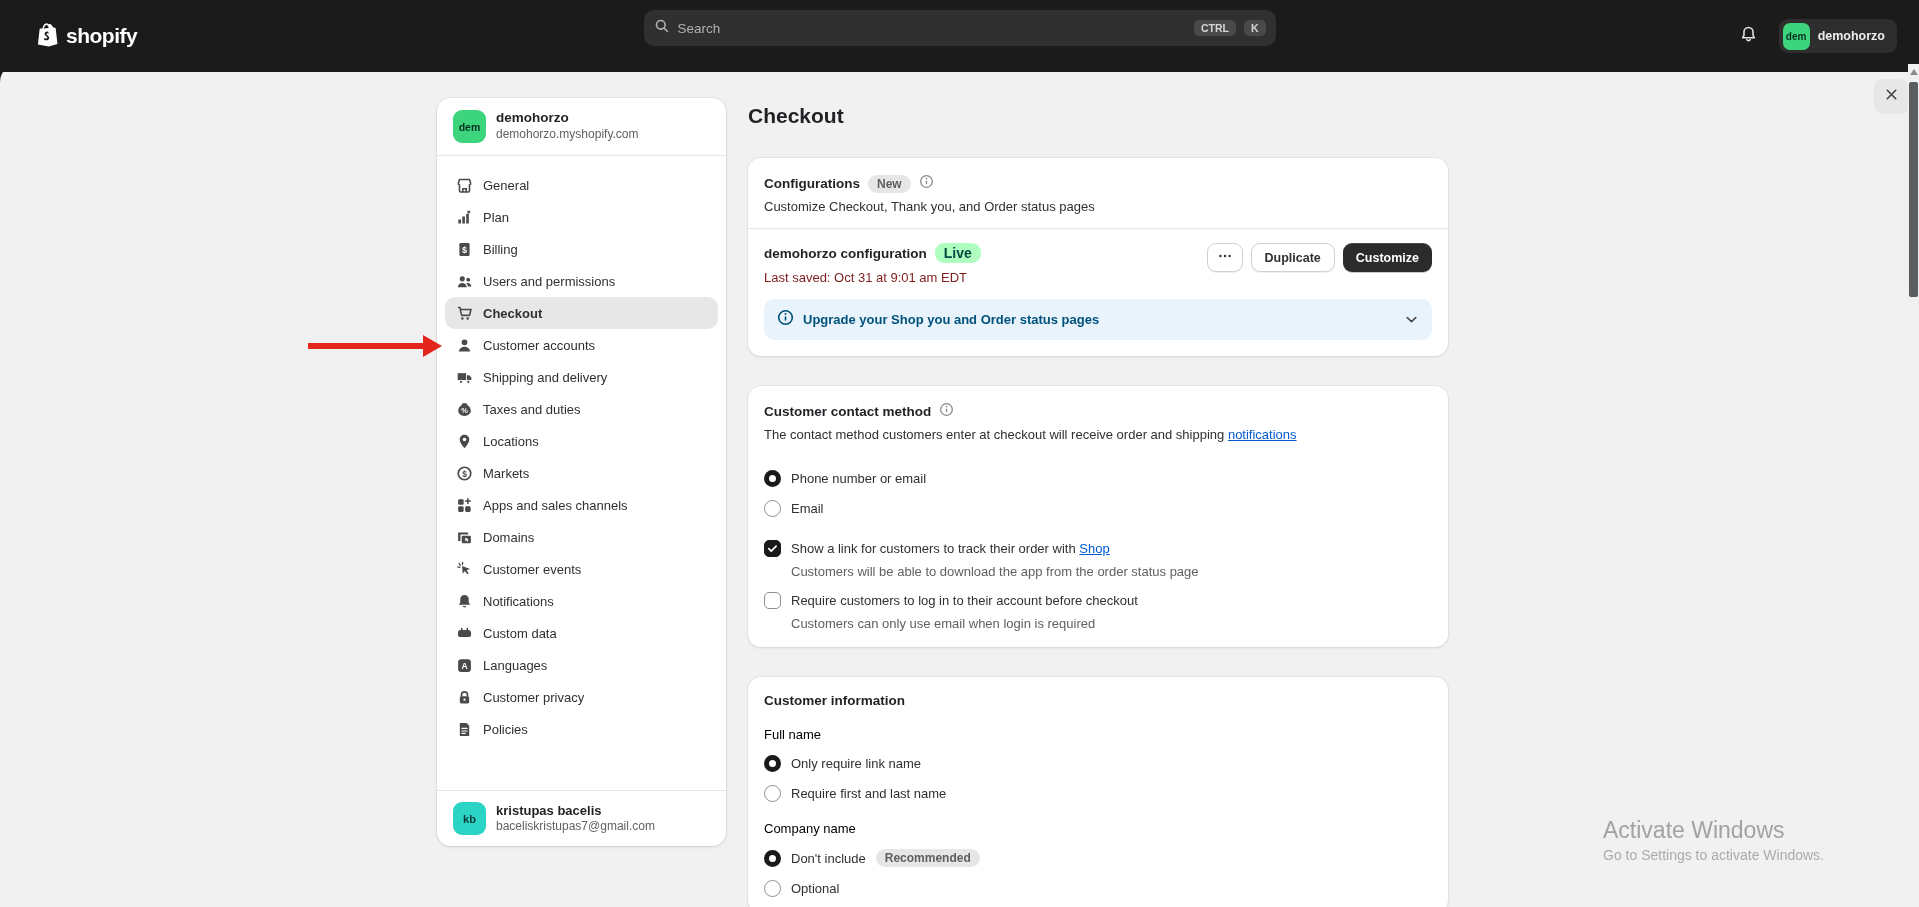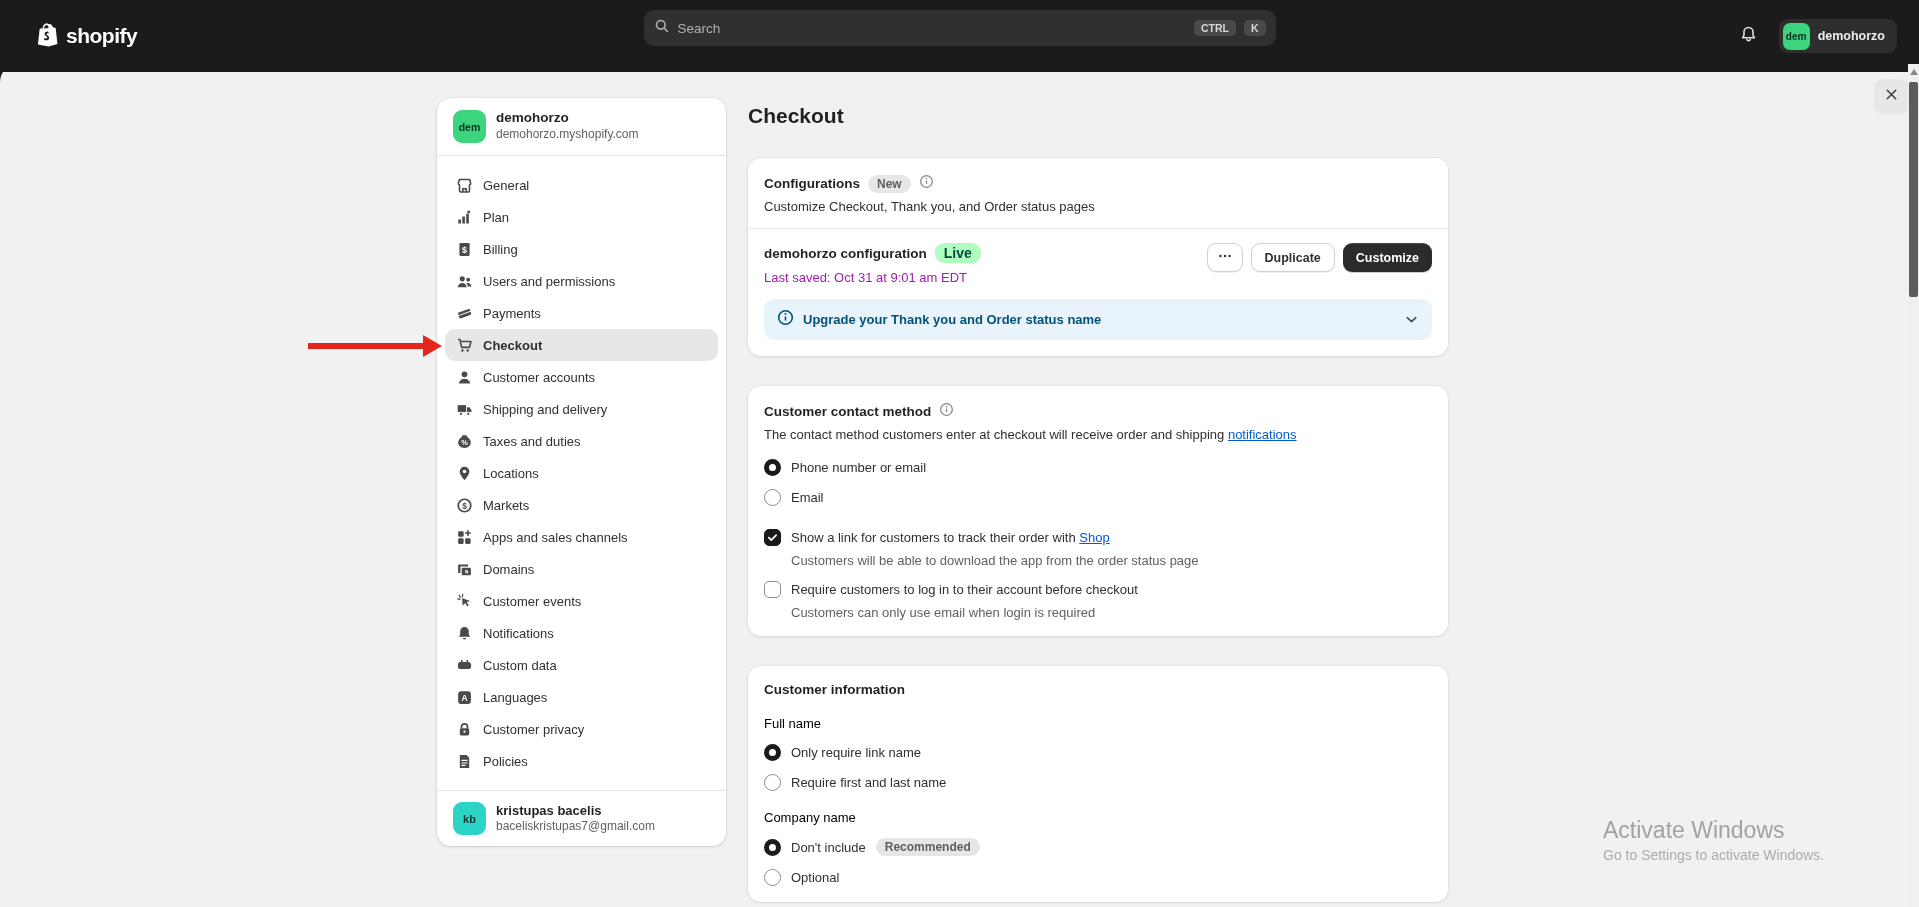--- a/index.html
+++ b/index.html
@@ -70,36 +70,36 @@
     box-shadow:0 1px 3px rgba(26,26,26,.10), 0 0 0 1px rgba(0,0,0,.03); }
   .head-row { display:flex; align-items:center; gap:8px; }
   .h2 { font-size:13.5px; font-weight:700; color:#1f2124; }
   .pill { background:#e6e6e6; color:#5c5f62; font-size:12px; font-weight:600; padding:2px 9px; border-radius:9px; }
   .desc { font-size:13px; color:#303030; margin-top:6px; }
   .divider { border-top:1px solid #e6e6e6; margin:14px -16px 0 -16px; }
   .cfg-row { display:flex; align-items:flex-start; margin-top:14px; }
   .cfg-name-row { display:flex; align-items:center; gap:8px; }
   .cfg-name { font-size:13.5px; font-weight:700; color:#1f2124; }
   .badge-live { background:#affebf; color:#014b40; font-size:14px; font-weight:600; padding:2px 9px; border-radius:9px; }
-  .cfg-saved { font-size:13px; color:#a21caf; margin-top:7px; }
+  .cfg-saved { font-size:13px; color:#7f1d1d; margin-top:7px; }
   .cfg-actions { margin-left:auto; display:flex; gap:8px; align-items:center; }
   .btn { border-radius:9px; font-size:12.5px; font-weight:600; display:flex; align-items:center; justify-content:center;
     cursor:pointer; }
   .btn-plain { background:#fff; color:#303030; border:1px solid #cfd1d4; box-shadow:0 1px 0 rgba(0,0,0,.06);
     height:29px; padding:0 13px; }
   .btn-more { width:36px; height:29px; }
   .btn-dark { background:#2b2b2b; color:#fff; height:29px; padding:0 13px;
     box-shadow:inset 0 1px 0 rgba(255,255,255,.15), 0 1px 0 rgba(0,0,0,.2); }
   .banner { margin-top:14px; background:#e8f3fb; border-radius:10px; display:flex; align-items:center; gap:9px;
     padding:10px 13px; }
   .banner-text { font-size:13px; font-weight:600; color:#00527c; }
   .banner-chev { margin-left:auto; display:flex; }
   .link { color:#005bd3; text-decoration:underline; cursor:pointer; }
   .opt-row { display:flex; align-items:center; gap:10px; margin-top:13px; }
-  .opt-row.first { margin-top:17px;align-items:center; }
+  .opt-row.first { margin-top:28px;align-items:center; }
   .opt-row.gap-top { margin-top:23px; }
   .helper { font-size:13px; color:#616161; margin:7px 0 0 27px; }
   .radio { width:17px; height:17px; border-radius:50%; background:#fff; border:1.5px solid #898f94; flex:0 0 17px; }
   .radio.on { border:5.5px solid #1a1a1a; }
   .checkbox { width:17px; height:17px; border-radius:5px; background:#fff; border:1.5px solid #898f94;
     flex:0 0 17px; display:flex; align-items:center; justify-content:center; }
   .checkbox.on { background:#1a1a1a; border-color:#1a1a1a; }
   .opt-label { font-size:13px; color:#303030; }
   .group-label { font-size:13px; color:#000000; margin-top:19px; }
   .ci-head { font-size:13.5px; font-weight:700; color:#1f2124; }
@@ -202,29 +202,20 @@
         <div class="sb-item">
           <span class="sb-ic">
             <svg width="17" height="17" viewBox="0 0 16 16" style="font-family:inherit">
               <circle cx="5.9" cy="5.5" r="2.4" fill="#4a4a4a"></circle>
               <path d="M1.7 13.3c.4-2.6 2.1-3.9 4.2-3.9s3.8 1.3 4.2 3.9z" fill="#4a4a4a"></path>
               <circle cx="11.5" cy="6.3" r="1.8" fill="#4a4a4a"></circle>
               <path d="M11 9.3c2 .1 3.2 1.3 3.5 3.3h-3.3c-.2-1.3-.8-2.4-1.7-3.1z" fill="#4a4a4a"></path>
             </svg>
           </span>
           <span>Users and permissions</span>
-        </div>
-        <div class="sb-item">
-          <span class="sb-ic">
-            <svg width="17" height="17" viewBox="0 0 16 16" style="font-family:inherit">
-              <path d="M1.9 7.4l9.4-3.5c.8-.3 1.7.1 2 .9l.2.5L2.3 9.6z" fill="#4a4a4a"></path>
-              <path d="M2.6 10.4l11.2-4.1.4 1.1c.3.8-.1 1.7-.9 2l-8.5 3.1c-.8.3-1.7-.1-2-.9z" fill="#4a4a4a"></path>
-            </svg>
-          </span>
-          <span>Payments</span>
         </div>
         <div class="sb-item sel">
           <span class="sb-ic">
             <svg width="17" height="17" viewBox="0 0 16 16" style="font-family:inherit">
               <path d="M1.9 2.3h1.8l.6 2h9.8l-1.4 5.5H5.4L4 4.7" fill="none" stroke="#4a4a4a" stroke-width="1.5" stroke-linejoin="round"></path>
               <circle cx="6" cy="12.7" r="1.15" fill="#4a4a4a"></circle>
               <circle cx="11" cy="12.7" r="1.15" fill="#4a4a4a"></circle>
             </svg>
           </span>
           <span>Checkout</span>
@@ -409,21 +400,21 @@
       </div>
 
       <div class="banner">
         <span>
           <svg width="17" height="17" viewBox="0 0 16 16">
             <circle cx="8" cy="8" r="6.4" fill="none" stroke="#00527c" stroke-width="1.5"></circle>
             <rect x="7.25" y="6.9" width="1.5" height="4.1" rx="0.75" fill="#00527c"></rect>
             <circle cx="8" cy="4.8" r="0.95" fill="#00527c"></circle>
           </svg>
         </span>
-        <span class="banner-text">Upgrade your Thank you and Order status name</span>
+        <span class="banner-text">Upgrade your Shop you and Order status pages</span>
         <span class="banner-chev">
           <svg width="15" height="15" viewBox="0 0 16 16">
             <path d="M3.5 6l4.5 4.3L12.5 6" fill="none" stroke="#4a4a4a" stroke-width="1.7" stroke-linecap="round" stroke-linejoin="round"></path>
           </svg>
         </span>
       </div>
     </div>
 
     <div class="card">
       <div class="head-row">

